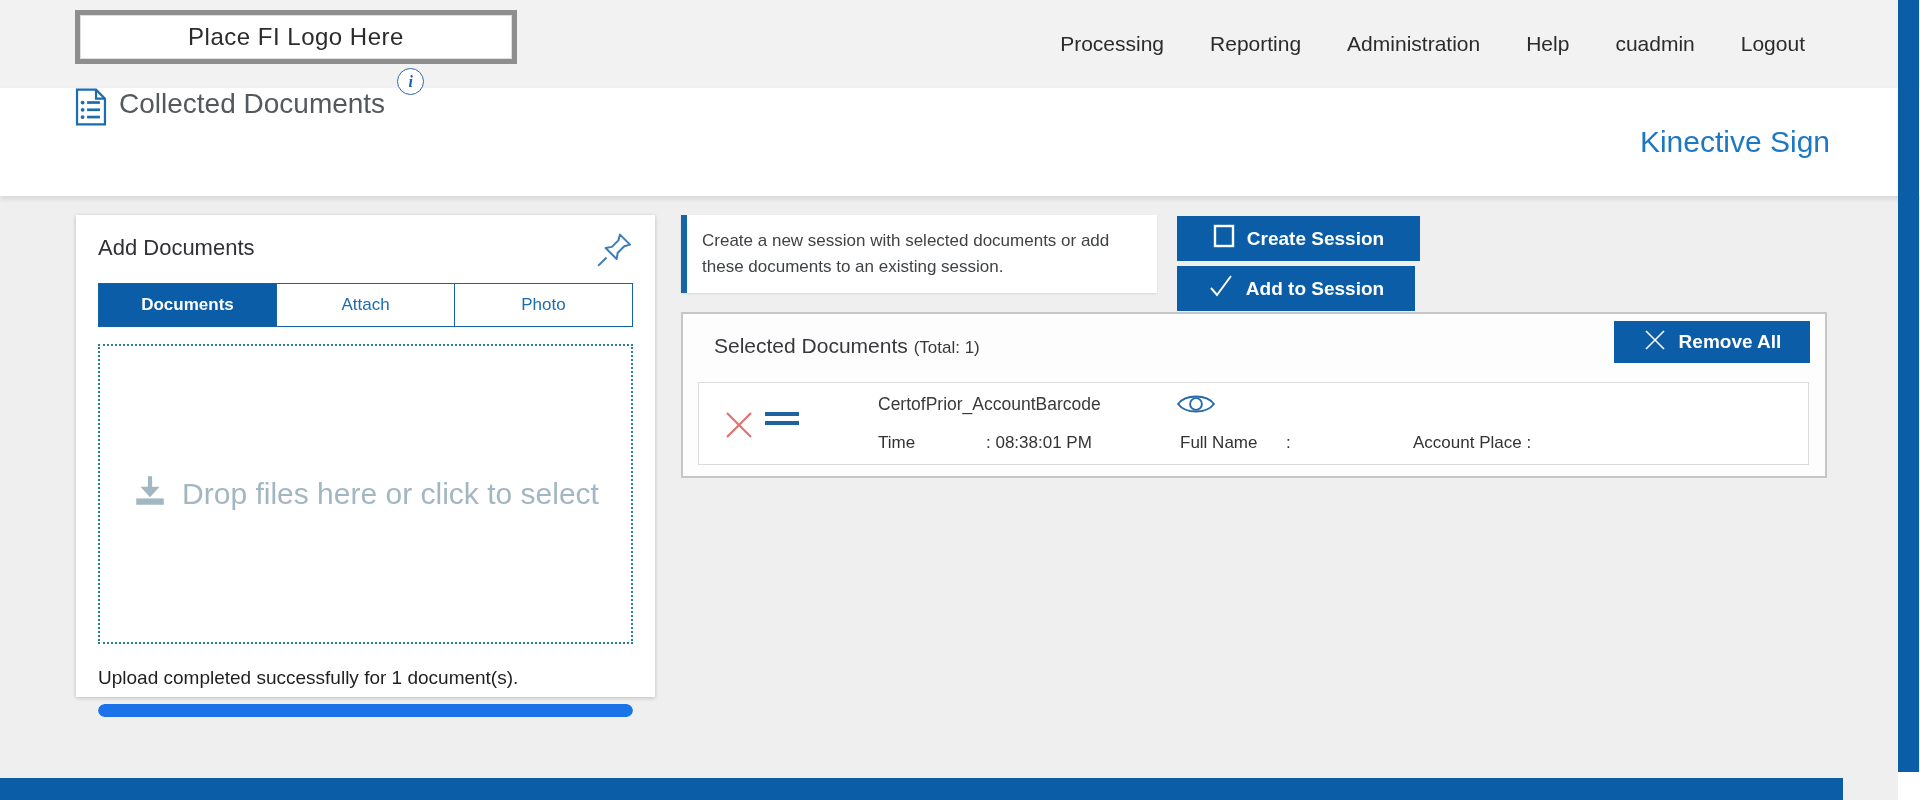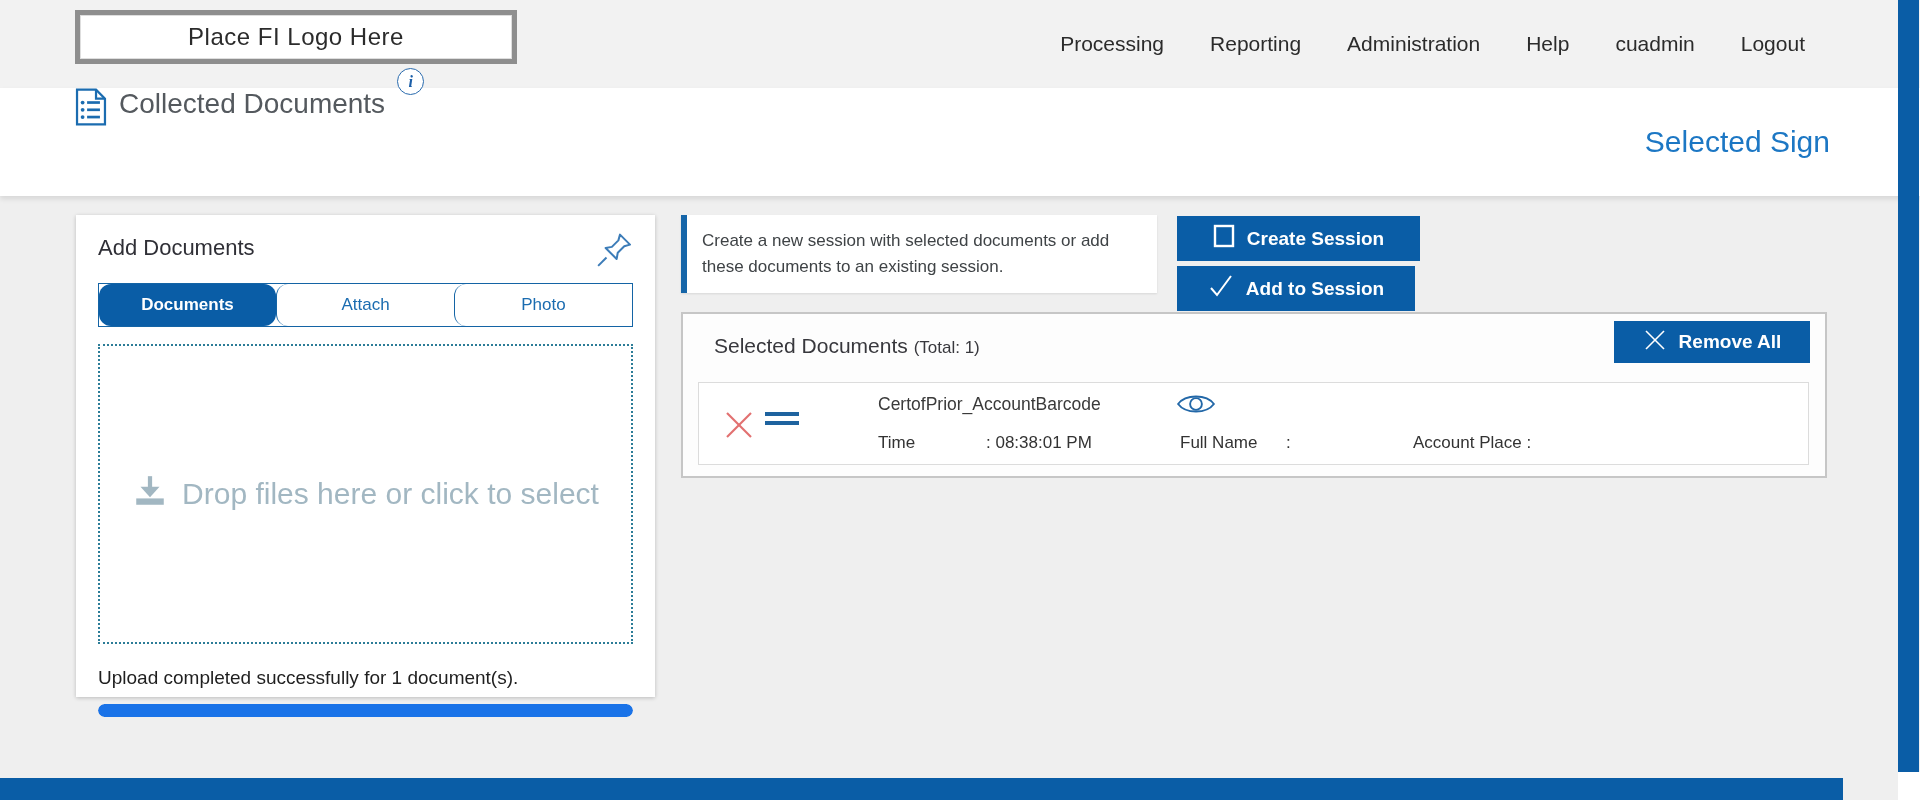--- a/index.html
+++ b/index.html
@@ -49,21 +49,21 @@
     position:absolute; left:76px; top:215px; width:579px; height:482px; background:#fff;
     box-shadow:0 1px 4px rgba(0,0,0,0.22); padding:20px 22px;
   }
   .add-title-row { position:relative; height:28px; }
   .add-title { font-size:22px; color:#2F2F36; }
   .pin-icon { position:absolute; right:-2px; top:-6px; cursor:pointer; }
 
   .tabs { display:flex; height:44px; border:1px solid #1464A5; margin-top:20px; }
   .tab {
     flex:1; display:flex; align-items:center; justify-content:center;
-    font-size:17px; color:#1B6CB0; background:#fff; cursor:pointer;border-radius:12px;
+    font-size:17px; color:#1B6CB0; background:#fff; cursor:pointer;
   }
   .tab + .tab { border-left:1px solid #1464A5; }
   .tab.active { background:#0A5DA6; color:#fff; font-weight:bold; border-left:none; }
 
   .dropzone {
     margin-top:17px; height:300px; border:2px dotted #2C7C97;
     display:flex; align-items:center; justify-content:center; gap:14px;
     font-size:30px; color:#A2B7C2; cursor:pointer;
   }
   .upload-status { margin-top:23px; font-size:19px; color:#1F1F1F; }
@@ -149,21 +149,21 @@
             <line x1="10.5" y1="13" x2="22" y2="13" stroke="#1B6CB0" stroke-width="2.4"></line>
           <circle cx="6.5" cy="19.5" r="1.7" fill="#1B6CB0"></circle>
             <line x1="10.5" y1="19.5" x2="22" y2="19.5" stroke="#1B6CB0" stroke-width="2.4"></line>
           <circle cx="6.5" cy="26" r="1.7" fill="#1B6CB0"></circle>
             <line x1="10.5" y1="26" x2="22" y2="26" stroke="#1B6CB0" stroke-width="2.4"></line>
         </svg>
       </span>
       <span class="page-title">Collected Documents</span>
       <span class="info-badge">i</span>
     </div>
-    <div class="brand">Selected Sign</div>
+    <div class="brand">Kinective Sign</div>
   </div>
 
   <div class="add-panel">
     <div class="add-title-row">
       <span class="add-title">Add Documents</span>
       <span class="pin-icon">
         <svg width="40" height="40" viewBox="0 0 32 32">
           <g fill="none" stroke="#3C7CB8" stroke-width="1.6" stroke-linejoin="round">
             <path d="M20 4.5 l8 8 -4.6 1.3 -5.2 5.2 -0.9 5 -8.8 -8.8 5 -0.9 5.2 -5.2 z"></path>
             <line x1="9.2" y1="22.8" x2="2.5" y2="29.5"></line>

